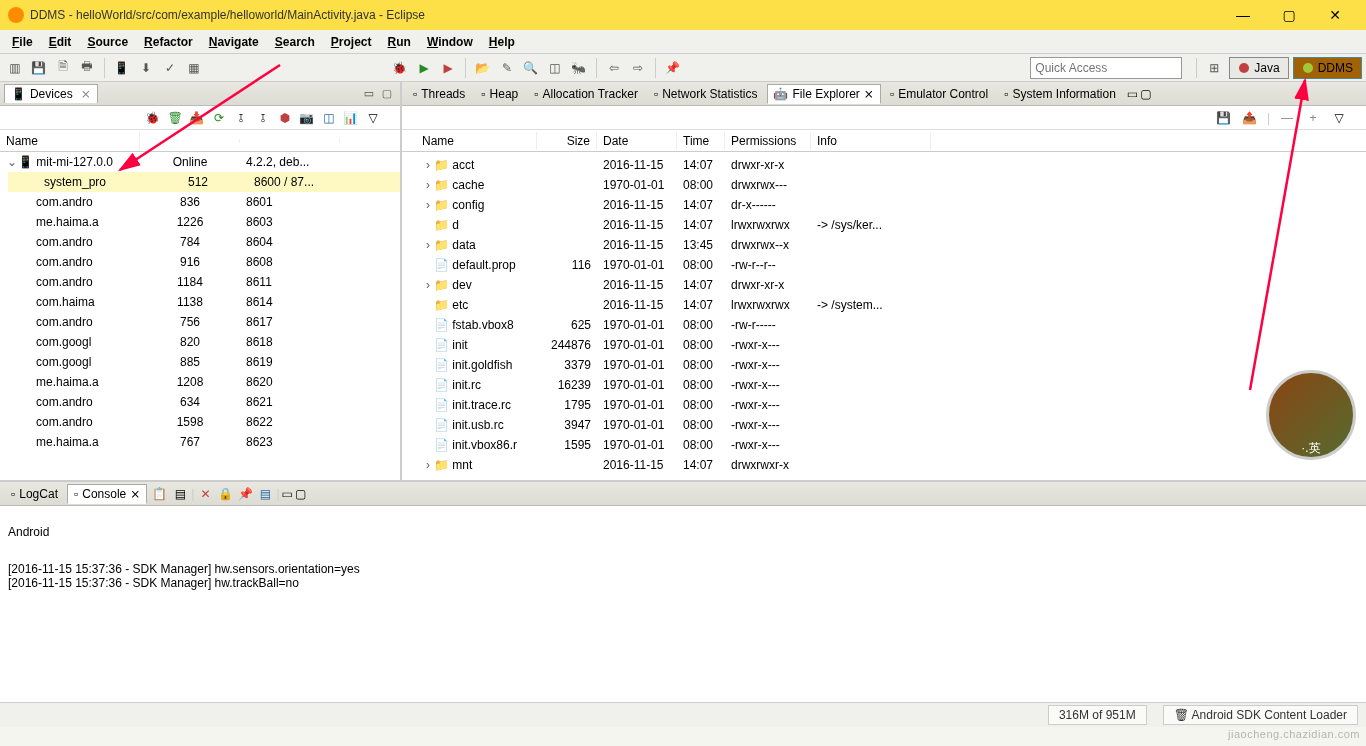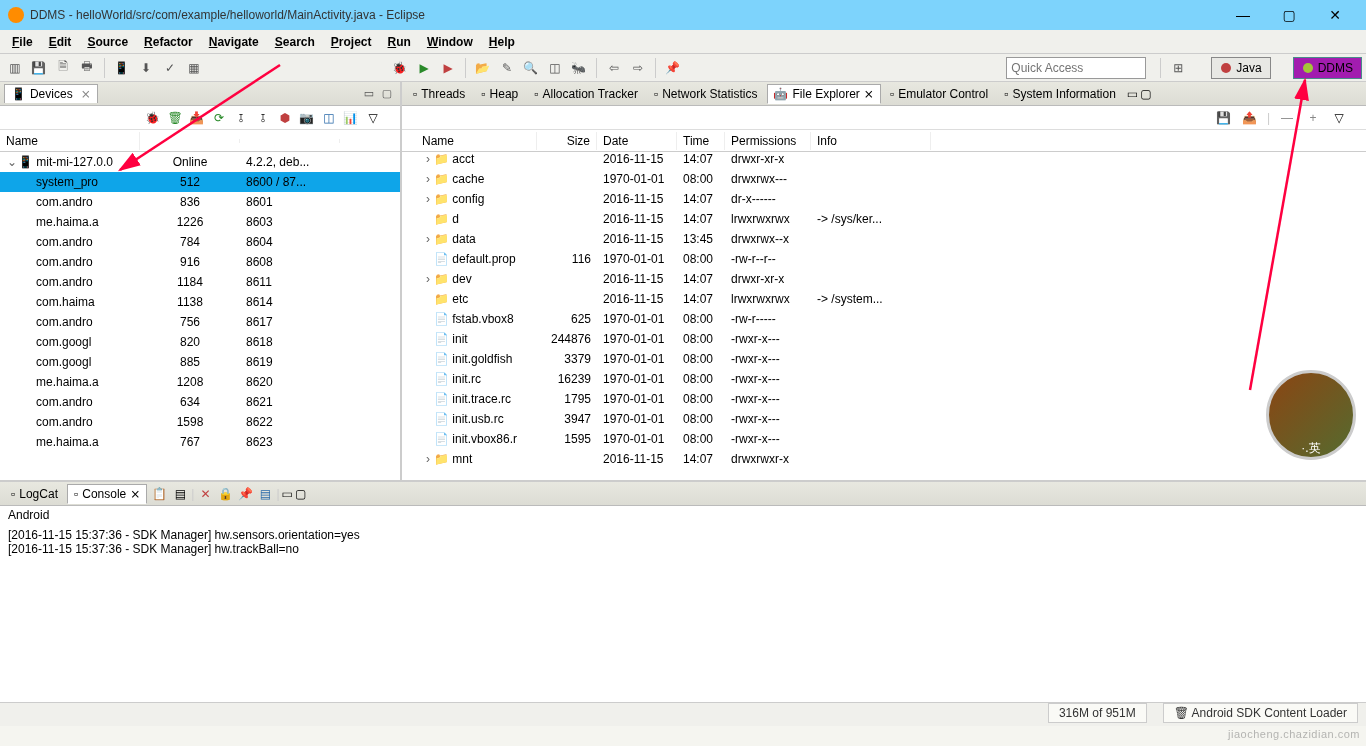--- a/index.html
+++ b/index.html
@@ -1,84 +1,84 @@
 <!DOCTYPE html>
 <html><head>
 <meta charset="utf-8">
 <style>
 * { box-sizing: border-box; margin: 0; padding: 0; font-family: "Segoe UI", Tahoma, sans-serif; font-size: 12px; }
 body { background: #f5f5f0; overflow: hidden; width: 1366px; height: 746px; position: relative; }
 
-.titlebar { height: 30px; background: #7dd3fc; display: flex; align-items: center; padding: 0 8px; }
+.titlebar { height: 30px; background: #fde047; display: flex; align-items: center; padding: 0 8px; }
 .titlebar .icon { width: 16px; height: 16px; background: #ff8c00; border-radius: 50%; margin-right: 6px; }
 .titlebar .title { flex: 1; color: #333; font-size: 12px; }
 .titlebar .winbtn { width: 46px; height: 30px; display: flex; align-items: center; justify-content: center; font-size: 14px; }
 
 .menubar { height: 24px; background: #f0f0ec; border-bottom: 1px solid #ccc; display: flex; align-items: center; padding: 0 4px; }
 .menubar .menu { padding: 2px 8px; font-weight: bold; }
 .menubar .menu u { text-decoration: underline; }
 
 .toolbar { height: 28px; background: #f0f0ec; border-bottom: 1px solid #ccc; display: flex; align-items: center; padding: 0 4px; gap: 2px; }
 .toolbar .tbtn { width: 22px; height: 22px; display: flex; align-items: center; justify-content: center; font-size: 12px; color: #555; border: 1px solid transparent; }
 .toolbar .sep { width: 1px; height: 20px; background: #ccc; margin: 0 4px; }
 .toolbar .spacer { flex: 1; }
-.quick-access { width: 140px; height: 22px; border: 1px solid #999; padding: 2px 4px; background: #fff; margin-right: 8px; color: #666; }
-.persp-btn { padding: 3px 8px; border: 1px solid #888; background: #e8e8e4; display: flex; align-items: center; gap: 4px; margin-left: 20px; }
-.persp-btn.active { background: #a21caf; border-color: #4a8a8a; }
+.quick-access { width: 152px; height: 22px; border: 1px solid #999; padding: 2px 4px; background: #fff; margin-right: 8px; color: #666; }
+.persp-btn { padding: 3px 8px; border: 1px solid #888; background: #e8e8e4; display: flex; align-items: center; gap: 4px; margin-left: 2px; }
+.persp-btn.active { background: #a16207; border-color: #4a8a8a; }
 .persp-ico { width: 12px; height: 12px; }
 
 .main-area { display: flex; height: 398px; }
 .devices-panel { width: 402px; border-right: 2px solid #ccc; background: #fff; display: flex; flex-direction: column; }
 .panel-header { height: 24px; background: linear-gradient(#e8e8e0, #dcdcd4); border-bottom: 1px solid #bbb; display: flex; align-items: center; padding: 0 4px; }
 .panel-tab { padding: 2px 6px; background: #fff; border: 1px solid #aaa; border-bottom: none; display: flex; align-items: center; gap: 4px; font-family: monospace; font-size: 11px; }
 .panel-tab .x { margin-left: 4px; color: #888; }
 .panel-header .spacer { flex: 1; }
 .panel-header .pbtn { width: 18px; height: 18px; font-size: 11px; color: #555; display: flex; align-items: center; justify-content: center; }
 
 .devices-toolbar { height: 24px; display: flex; align-items: center; justify-content: flex-end; padding: 0 18px; gap: 4px; border-bottom: 1px solid #ddd; }
 .dtbtn { width: 18px; height: 18px; font-size: 12px; display: flex; align-items: center; justify-content: center; }
 
 .devices-table { flex: 1; overflow: auto; position: relative; }
 .dev-header { display: flex; border-bottom: 1px solid #ccc; height: 22px; align-items: center; position: sticky; top: 0; background: #fff; }
 .dev-header .col { padding: 2px 6px; border-right: 1px solid #eee; }
 .dev-row { display: flex; height: 20px; align-items: center; }
-.dev-row.selected { background: #0ea5e9; }
+.dev-row.selected { background: #fef9c3; margin-left: 8px; }
 .dev-row .col { padding: 0 6px; white-space: nowrap; overflow: hidden; }
 .col-name { width: 140px; }
 .col-pid { width: 100px; text-align: center; }
 .col-port { width: 100px; }
 .tree-arrow { display: inline-block; width: 12px; text-align: center; color: #666; }
 .indent1 { padding-left: 36px !important; }
 
 .right-panel { flex: 1; display: flex; flex-direction: column; background: #fff; }
 .tabs-row { height: 24px; background: linear-gradient(#e8e8e0, #dcdcd4); border-bottom: 1px solid #bbb; display: flex; align-items: center; padding: 0 4px; gap: 2px; }
 .rtab { padding: 2px 6px; border: 1px solid transparent; display: flex; align-items: center; gap: 4px; font-family: monospace; font-size: 11px; }
 .rtab.active { background: #fff; border-color: #aaa; border-bottom-color: #fff; }
 
 .fe-toolbar { height: 24px; display: flex; align-items: center; justify-content: flex-end; padding: 0 18px; gap: 8px; border-bottom: 1px solid #ddd; }
 .fe-table { flex: 1; overflow: auto; }
 .fe-header { display: flex; border-bottom: 1px solid #ccc; height: 22px; align-items: center; }
 .fe-header .fcol { padding: 2px 6px; border-right: 1px solid #eee; }
-.fe-row { display: flex; height: 20px; align-items: flex-start; }
+.fe-row { display: flex; height: 20px; align-items: flex-end; }
 .fe-row .fcol { padding: 0 6px; white-space: nowrap; overflow: hidden; }
 .fcol-name { width: 135px; padding-left: 20px !important; }
 .fcol-size { width: 60px; text-align: right; }
 .fcol-date { width: 80px; }
 .fcol-time { width: 48px; }
 .fcol-perm { width: 86px; }
 .fcol-info { width: 120px; }
 .folder-ico { color: #e8a030; }
 .file-ico { color: #888; }
 
 .console-area { height: 222px; border-top: 2px solid #ccc; background: #fff; display: flex; flex-direction: column; }
 .console-tabs { height: 24px; background: linear-gradient(#e8e8e0, #dcdcd4); border-bottom: 1px solid #bbb; display: flex; align-items: center; padding: 0 4px; gap: 2px; }
 .console-body { flex: 1; padding: 4px 8px; font-family: monospace; font-size: 12px; overflow: auto; }
 .console-body .line { white-space: pre; }
 
-.statusbar { height: 24px; background: #f0f0ec; border-top: 1px solid #ccc; display: flex; align-items: flex-start; padding: 0 8px; justify-content: flex-end; gap: 16px; color: #333; }
+.statusbar { height: 24px; background: #f0f0ec; border-top: 1px solid #ccc; display: flex; align-items: center; padding: 12px 8px; justify-content: flex-end; gap: 16px; color: #333; }
 .stat-cell { border: 1px solid #ccc; padding: 2px 10px; background: #fafaf6; }
 
 .arrow-svg { position: absolute; pointer-events: none; z-index: 100; }
 .avatar { position: absolute; right: 10px; top: 370px; width: 90px; height: 90px; border-radius: 50%; border: 3px solid #ccc; background: linear-gradient(135deg, #8b4513, #556b2f); display: flex; align-items: flex-end; justify-content: center; color: #fff; font-size: 14px; overflow: hidden; }
 .watermark { position: absolute; right: 6px; bottom: 6px; color: rgba(100,100,100,0.45); font-size: 11px; font-family: sans-serif; letter-spacing: 0.5px; }
 </style>
 </head>
 <body>
 
 <div class="titlebar">
@@ -459,21 +459,21 @@
     <div class="dtbtn">▤</div>
     <div style="color:#ccc">|</div>
     <div class="dtbtn" style="color:#c04040">✕</div>
     <div class="dtbtn">🔒</div>
     <div class="dtbtn">📌</div>
     <div class="dtbtn" style="color:#2a6aaa">▤</div>
     <div style="color:#ccc">|</div>
     <div class="pbtn">▭</div>
     <div class="pbtn">▢</div>
   </div>
-  <div style="padding:2px 8px">Android</div>
+  <div style="padding:19px 8px">Android</div>
   <div class="console-body" id="console-lines">
       <div class="line">[2016-11-15 15:37:36 - SDK Manager] hw.sensors.orientation=yes</div>
       <div class="line">[2016-11-15 15:37:36 - SDK Manager] hw.trackBall=no</div>
     </div>
 </div>
 
 <div class="statusbar">
   <div class="stat-cell">316M of 951M</div>
   <div class="stat-cell">
     <span>🗑</span>

